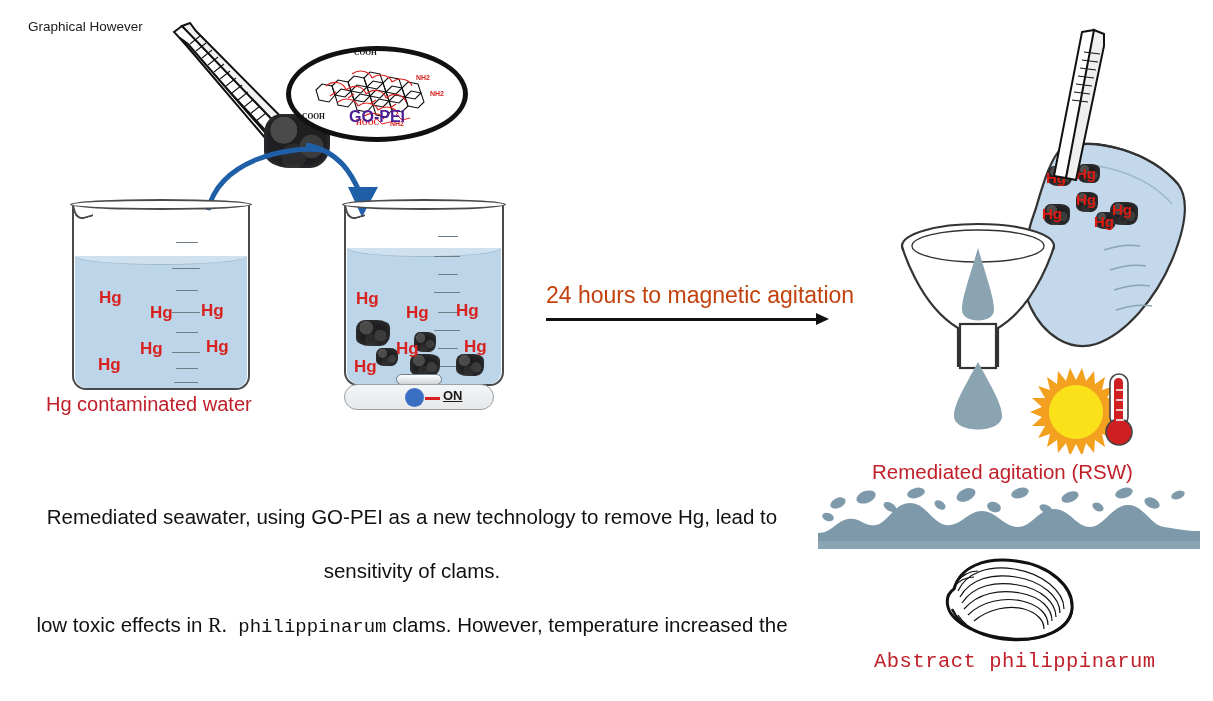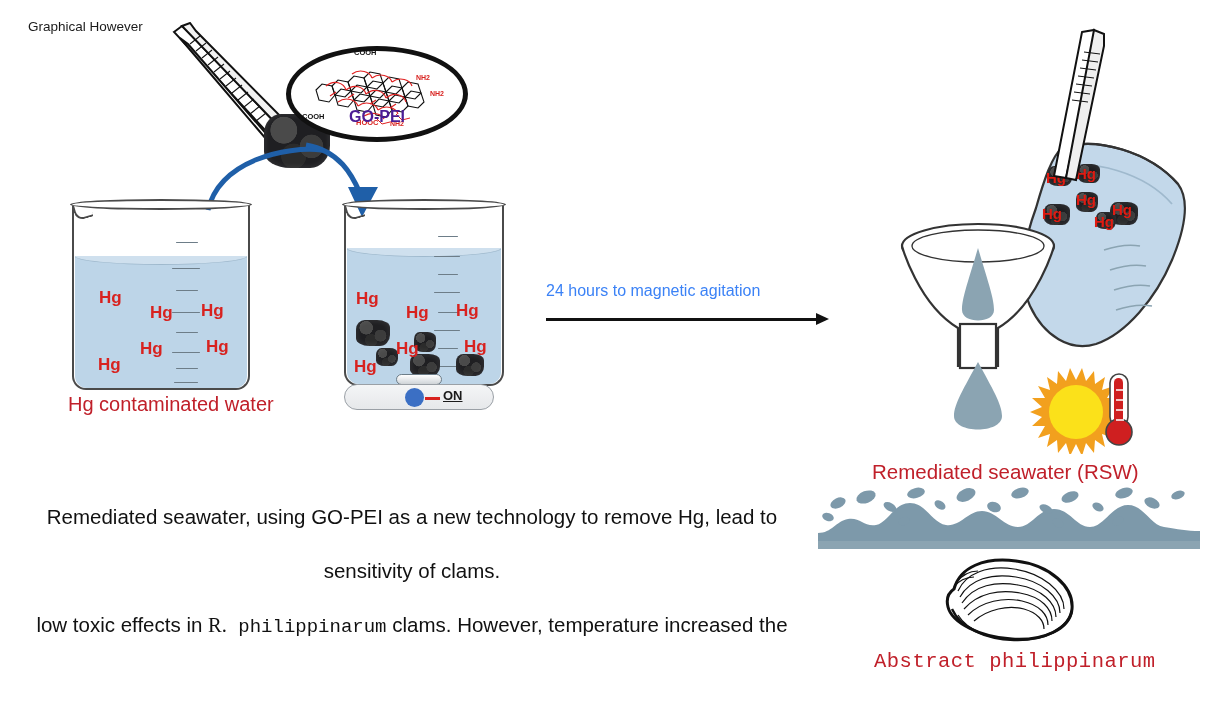--- a/index.html
+++ b/index.html
@@ -143,22 +143,22 @@
     width: 46px; height: 11px;
     border-radius: 6px;
     background: linear-gradient(#ffffff, #cfd4d8);
     border: 1.4px solid #6d7d88;
     box-sizing: border-box;
   }
 
   
   #arrow-label {
     position: absolute;
-    font-size: 16px;
-    color: #3b82f6;
+    font-size: 23px;
+    color: #c2410c;
   }
   #arrow-line {
     position: absolute;
     height: 0;
     border-top: 3px solid #111;
   }
   #arrow-head {
     position: absolute;
     width: 0; height: 0;
     border-top: 6px solid transparent;
@@ -228,21 +228,21 @@
     font-weight: bold;
     font-size: 16px;
     color: #4c1d95;
     font-family: "Liberation Sans", sans-serif;
   }
   .cooh {
     position: absolute;
     font-size: 7.5px;
     font-weight: bold;
     color: #111;
-    font-family: Liberation Sans, sans-serif;
+    font-family: Liberation Serif, serif;
   }
   .nh2 {
     position: absolute;
     font-size: 7px;
     font-weight: bold;
     color: #d8221f;
     font-family: "Liberation Sans", sans-serif;
   }
 
   
@@ -357,21 +357,21 @@
     <div class="tick abs" style="left:108px; top:186px; width:24px;"></div>
 
     <span class="hg-tag abs" style="left:33px; top:93px;">Hg</span>
     <span class="hg-tag abs" style="left:84px; top:108px;">Hg</span>
     <span class="hg-tag abs" style="left:135px; top:106px;">Hg</span>
     <span class="hg-tag abs" style="left:74px; top:144px;">Hg</span>
     <span class="hg-tag abs" style="left:140px; top:142px;">Hg</span>
     <span class="hg-tag abs" style="left:32px; top:160px;">Hg</span>
   </div>
 
-  <div class="abs red-label" id="hg-water-label" style="left:46px; top:393px;margin-left:22px;">Hg contaminated water</div>
+  <div class="abs red-label" id="hg-water-label" style="left:46px; top:393px;">Hg contaminated water</div>
 
   <div class="beaker-wrap abs" style="left:338px; top:196px; width:172px; height:200px;">
     <div class="beaker-body" style="left:6px; top:8px; width:160px; height:182px;"></div>
     <div class="beaker-water" style="left:9px; top:52px; width:154px; height:136px;">
       <div class="water-surface"></div>
     </div>
     <div class="beaker-rim" style="left:4px; top:3px; width:164px;"></div>
     <div class="beaker-spout" style="left:8px; top:8px;"></div>
 
     <div class="tick abs" style="left:100px; top:40px; width:20px;"></div>
@@ -478,21 +478,21 @@
         <g stroke="#ffffff" stroke-width="1.5">
           <line x1="88" y1="22" x2="96" y2="22"></line>
           <line x1="88" y1="32" x2="96" y2="32"></line>
           <line x1="88" y1="42" x2="96" y2="42"></line>
           <line x1="88" y1="52" x2="96" y2="52"></line>
         </g>
       </g>
     </svg>
   </div>
 
-  <div class="abs red-label" id="rsw-label" style="left:872px; top:460px;">Remediated seawater (RSW)</div>
+  <div class="abs red-label" id="rsw-label" style="left:872px; top:460px;">Remediated agitation (RSW)</div>
 
   <div id="wave">
     <svg width="382" height="62" viewBox="0 0 382 62">
       <g fill="#7d99aa">
         <path d="M0,46 C14,46 18,34 30,32 C42,30 46,40 58,38 C70,36 76,16 92,16 C108,16 114,36 128,38
                  C142,40 150,24 164,24 C178,24 186,40 200,40 C214,40 220,22 236,22 C252,22 258,40 272,40
                  C286,40 294,18 310,18 C326,18 332,38 346,40 C360,42 368,44 382,44 L382,62 L0,62 Z"></path>
         <ellipse cx="20" cy="16" rx="8" ry="5" transform="rotate(-25 20 16)"></ellipse>
         <ellipse cx="48" cy="10" rx="10" ry="6" transform="rotate(-20 48 10)"></ellipse>
         <ellipse cx="72" cy="20" rx="7" ry="4" transform="rotate(30 72 20)"></ellipse>

